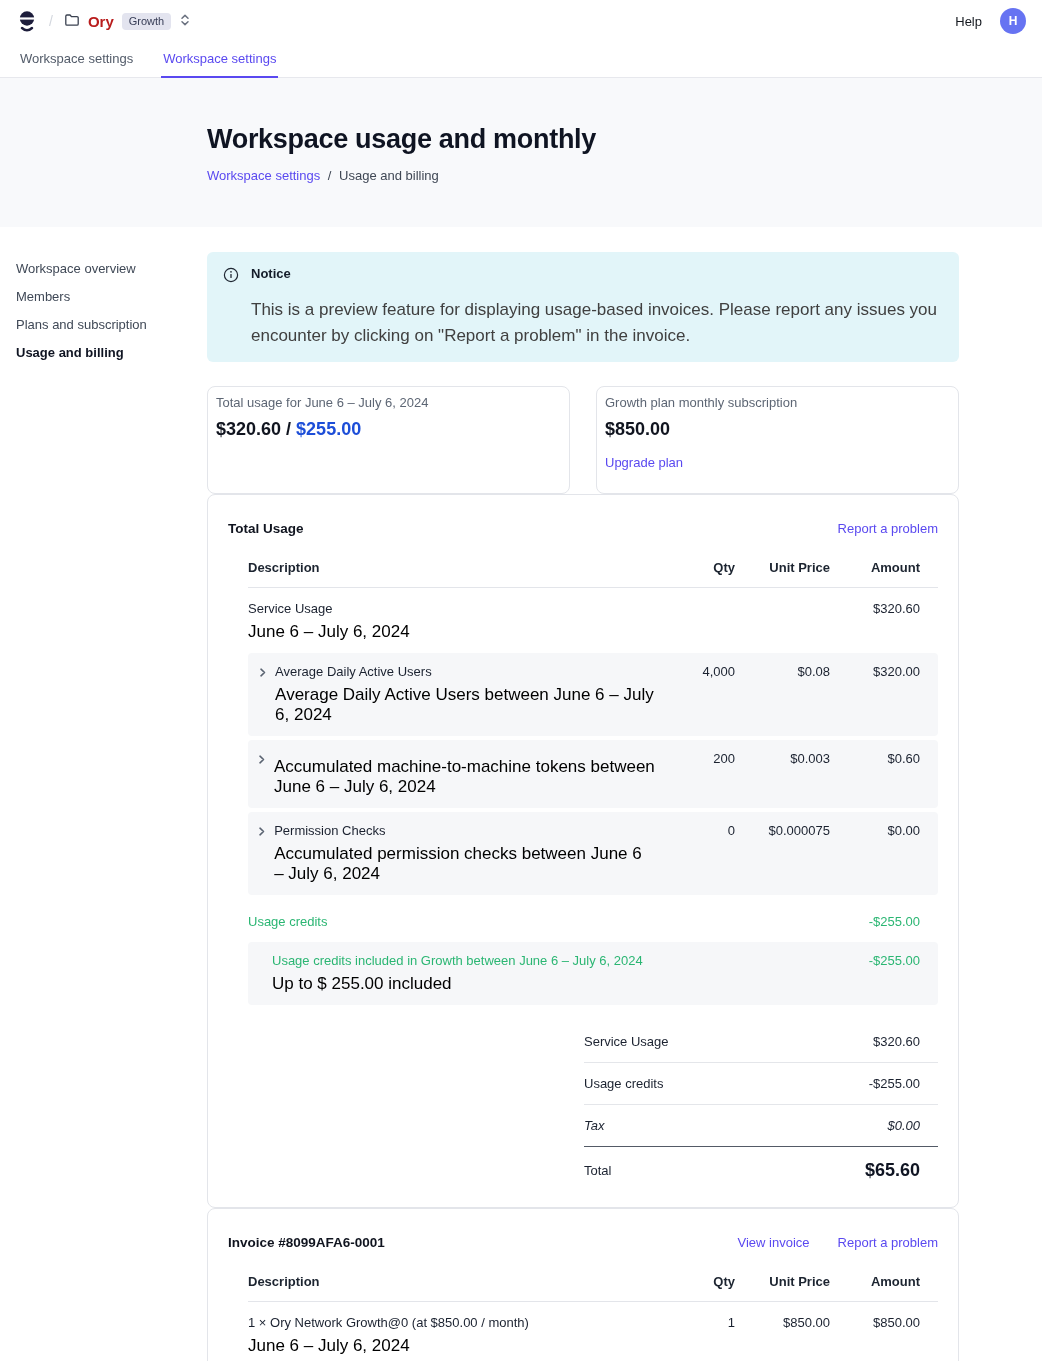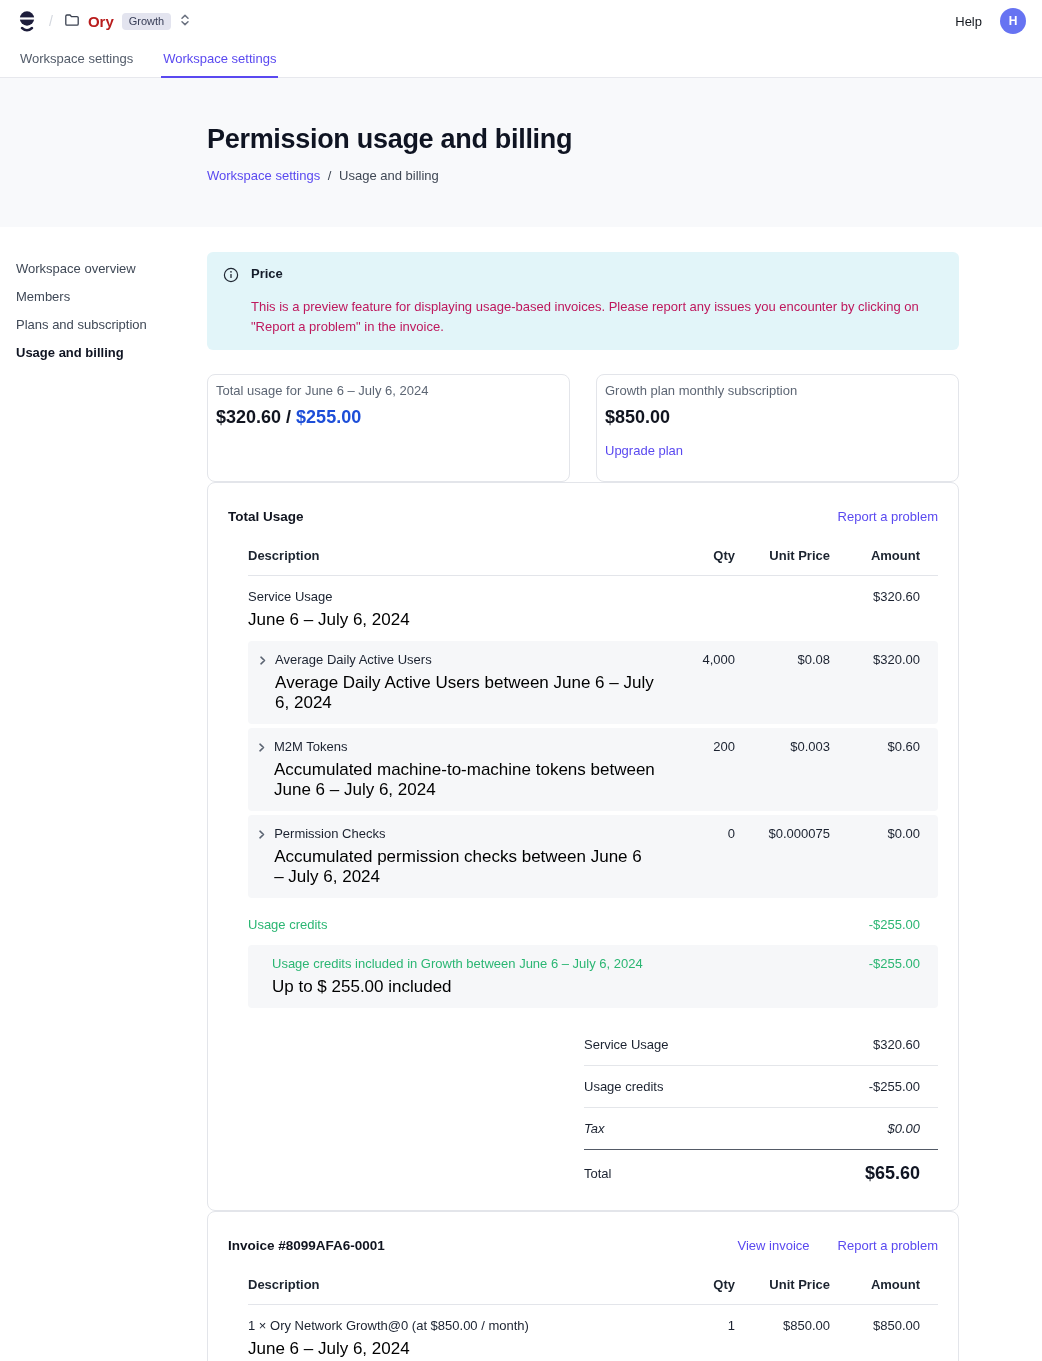--- a/index.html
+++ b/index.html
@@ -76,21 +76,21 @@
 
   
   .notice {
     background: #e2f5f9;
     border-radius: 6px;
     padding: 14px 16px;
     display: flex; gap: 12px;
   }
   .notice-icon { flex: 0 0 auto; margin-top: 1px; }
   .notice-title { font-weight: 700; font-size: 13px; color: #141c2a; margin-bottom: 7px; }
-  .notice-body { font-size: 13px; color: #be185d; line-height: 1.5; max-width: 700px; margin-top: 16px; }
+  .notice-body { font-size: 17px; color: #404040; line-height: 1.5; max-width: 700px; margin-top: 16px; }
 
   
   .mini-cards { display: flex; gap: 26px; margin-top: 24px; }
   .mini-card {
     flex: 1;
     border: 1px solid #e3e5ea; border-radius: 8px;
     padding: 8px; min-height: 108px;
   }
   .mini-label { font-size: 13px; color: #5d6674; }
   .mini-amount { margin-top: 9px; font-size: 18px; font-weight: 600; color: #10141f; }
@@ -196,21 +196,21 @@
     <span class="avatar">H</span>
   </div>
 </header>
 
 <nav class="tabs">
   <div class="tab">Workspace settings</div>
   <div class="tab active">Workspace settings</div>
 </nav>
 
 <section class="hero">
-  <h1 class="hero-title">Permission usage and billing</h1>
+  <h1 class="hero-title">Workspace usage and monthly</h1>
   <div class="breadcrumb">
     <span class="crumb-link">Workspace settings</span>
     <span class="crumb-sep">/</span>
     <span>Usage and billing</span>
   </div>
 </section>
 
 <div class="layout">
 
   <aside class="sidebar">
@@ -224,21 +224,21 @@
 
     <div class="notice">
       <span class="notice-icon">
         <svg width="16" height="16" viewBox="0 0 16 16" fill="none">
           <circle cx="8" cy="8" r="6.6" stroke="#1f2733" stroke-width="1.2"></circle>
           <rect x="7.35" y="6.9" width="1.3" height="4.2" rx="0.6" fill="#1f2733"></rect>
           <circle cx="8" cy="4.8" r="0.85" fill="#1f2733"></circle>
         </svg>
       </span>
       <div>
-        <div class="notice-title">Price</div>
+        <div class="notice-title">Notice</div>
         <div class="notice-body">This is a preview feature for displaying usage-based invoices. Please report any issues you encounter by clicking on "Report a problem" in the invoice.</div>
       </div>
     </div>
 
     <div class="mini-cards">
       <div class="mini-card">
         <div class="mini-label">Total usage for June 6 – July 6, 2024</div>
         <div class="mini-amount">
           <span>$320.60</span><span> / </span><span class="credit-green">$255.00</span>
         </div>
@@ -293,21 +293,20 @@
         </div>
 
         <div class="trow sub-row">
           <div class="desc-flex">
             <button class="chev-btn">
               <svg width="11" height="11" viewBox="0 0 11 11" fill="none" stroke="currentColor" stroke-width="1.6" stroke-linecap="round" stroke-linejoin="round">
                   <path d="M4 2.2 L7.5 5.5 L4 8.8"></path>
                 </svg>
             </button>
             <div>
-              <div class="row-title">M2M Tokens</div>
               <div class="row-sub">Accumulated machine-to-machine tokens between June 6 – July 6, 2024</div>
             </div>
           </div>
           <div class="num">200</div>
           <div class="num">$0.003</div>
           <div class="num pad">$0.60</div>
         </div>
 
         <div class="trow sub-row">
           <div class="desc-flex">

